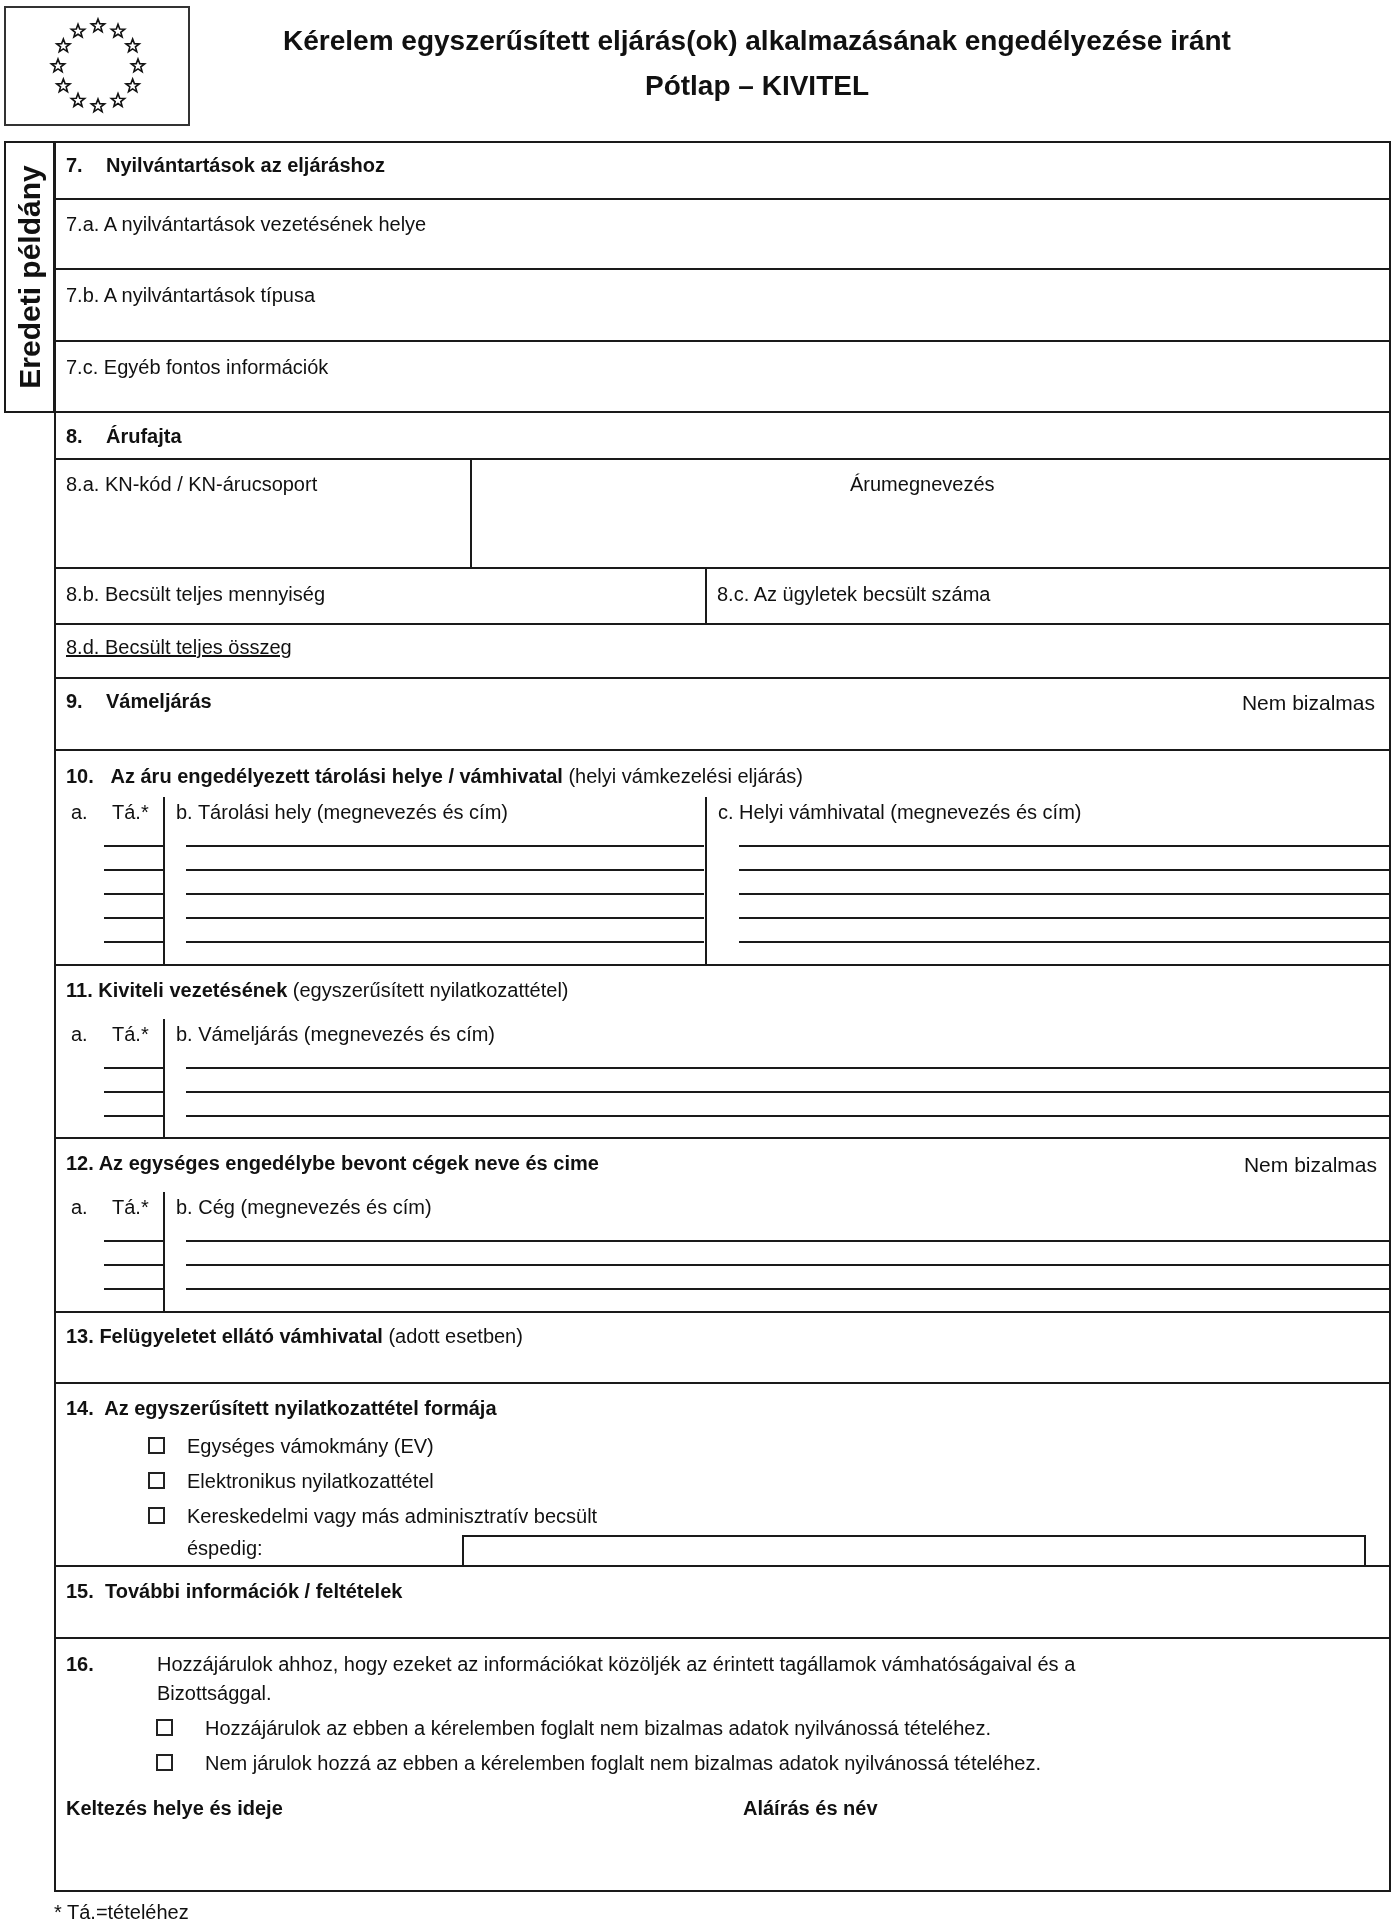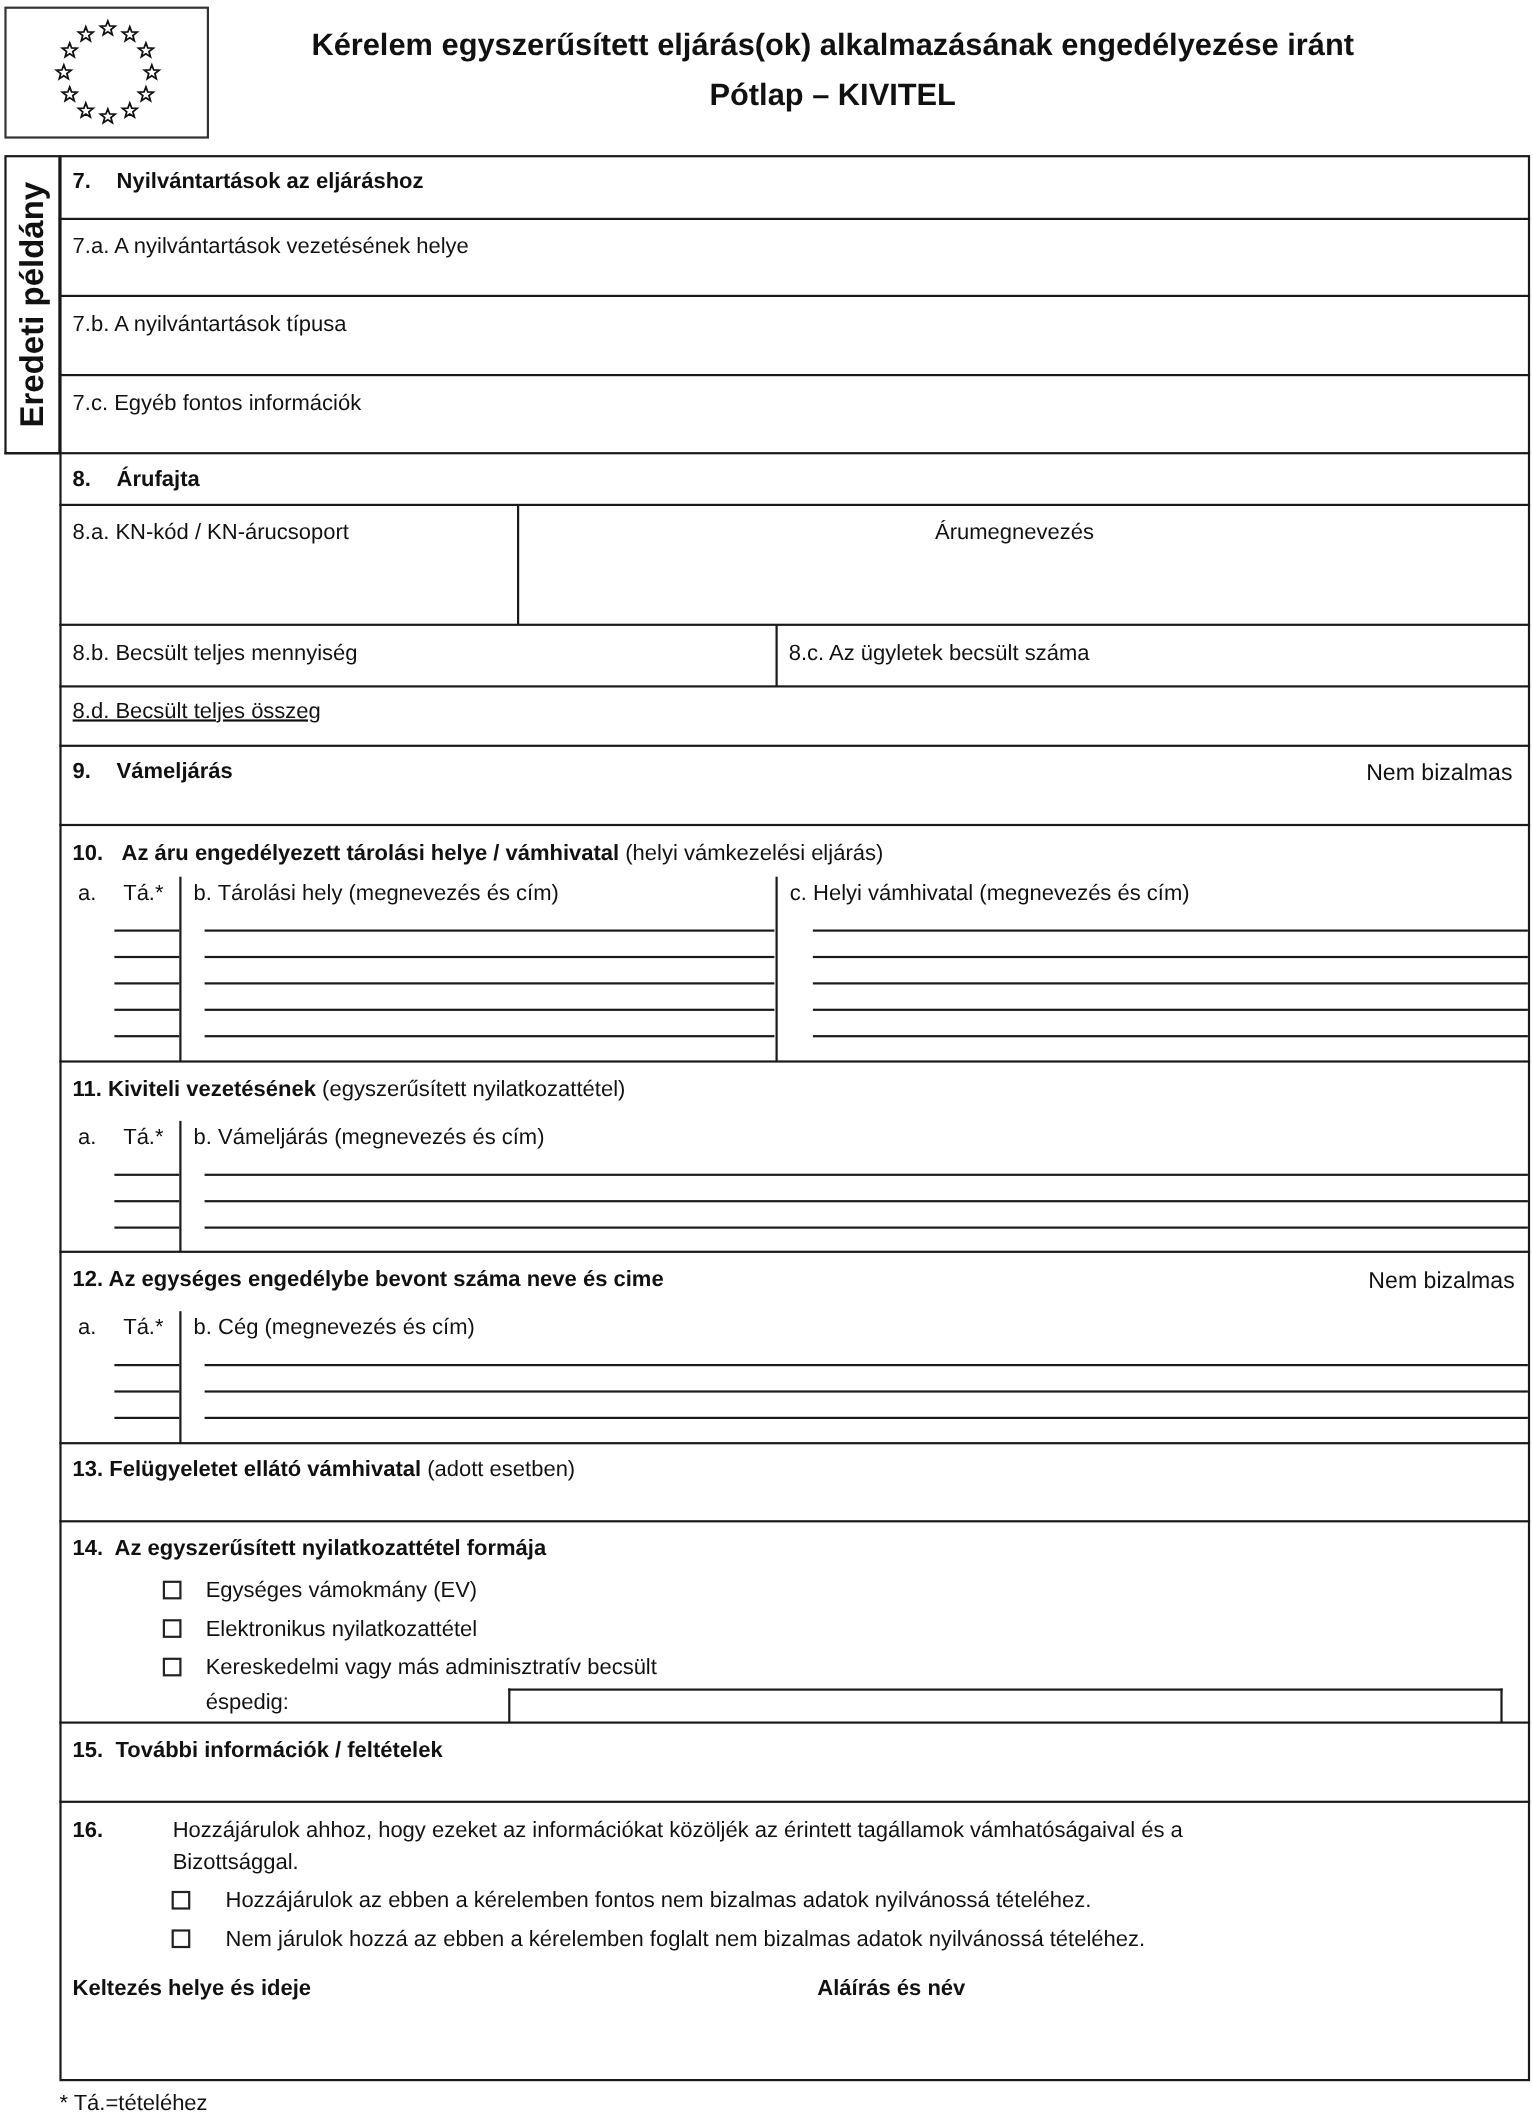--- a/index.html
+++ b/index.html
@@ -149,21 +149,21 @@
     <div class="line" style="left: 104px; top: 1067px; width: 59px; height: 2px;"></div>
     <div class="line" style="left: 186px; top: 1067px; width: 1203px; height: 2px;"></div>
     <div class="line" style="left: 104px; top: 1091px; width: 59px; height: 2px;"></div>
     <div class="line" style="left: 186px; top: 1091px; width: 1203px; height: 2px;"></div>
     <div class="line" style="left: 104px; top: 1115px; width: 59px; height: 2px;"></div>
     <div class="line" style="left: 186px; top: 1115px; width: 1203px; height: 2px;"></div>
   </div>
 
 <div class="txt b" style="left:66px; top:1153px;">
   <span>12.</span>
-  <span>Az egységes engedélybe bevont száma neve és cime</span>
+  <span>Az egységes engedélybe bevont cégek neve és cime</span>
 </div>
 <div class="nb" style="top:1154px; right:17px;">Nem bizalmas</div>
 <div class="txt" style="left:71px; top:1197px;">a.</div>
 <div class="txt" style="left:112px; top:1197px;">Tá.*</div>
 <div class="txt" style="left:176px; top:1197px;">b. Cég (megnevezés és cím)</div>
 <div class="line" style="left:163px; top:1192px; width:2px; height:120px;"></div>
 <div id="rows12">
     <div class="line" style="left: 104px; top: 1240px; width: 59px; height: 2px;"></div>
     <div class="line" style="left: 186px; top: 1240px; width: 1203px; height: 2px;"></div>
     <div class="line" style="left: 104px; top: 1264px; width: 59px; height: 2px;"></div>
@@ -197,21 +197,21 @@
   <div class="txt b" style="left:10px; top:14px;">
     <span>15.</span>&nbsp;
     <span>További információk / feltételek</span>
   </div>
 </div>
 
 <div class="txt b" style="left:66px; top:1654px;">16.</div>
 <div class="txt" style="left:157px; top:1654px;">Hozzájárulok ahhoz, hogy ezeket az információkat közöljék az érintett tagállamok vámhatóságaival és a</div>
 <div class="txt" style="left:157px; top:1683px;">Bizottsággal.</div>
 <div class="cb" style="left:156px; top:1719px;"></div>
-<div class="txt" style="left:205px; top:1718px;">Hozzájárulok az ebben a kérelemben fontos nem bizalmas adatok nyilvánossá tételéhez.</div>
+<div class="txt" style="left:205px; top:1718px;">Hozzájárulok az ebben a kérelemben foglalt nem bizalmas adatok nyilvánossá tételéhez.</div>
 <div class="cb" style="left:156px; top:1754px;"></div>
 <div class="txt" style="left:205px; top:1753px;">Nem járulok hozzá az ebben a kérelemben foglalt nem bizalmas adatok nyilvánossá tételéhez.</div>
 <div class="field" style="left:56px; top:1790px; width:680px; height:100px;">
   <div class="txt b" style="left:10px; top:8px;">Keltezés helye és ideje</div>
 </div>
 <div class="field" style="left:736px; top:1790px; width:653px; height:100px;">
   <div class="txt b" style="left:7px; top:8px;">Aláírás és név</div>
 </div>
 
 <div class="txt" style="left:54px; top:1902px;">* Tá.=tételéhez</div>

